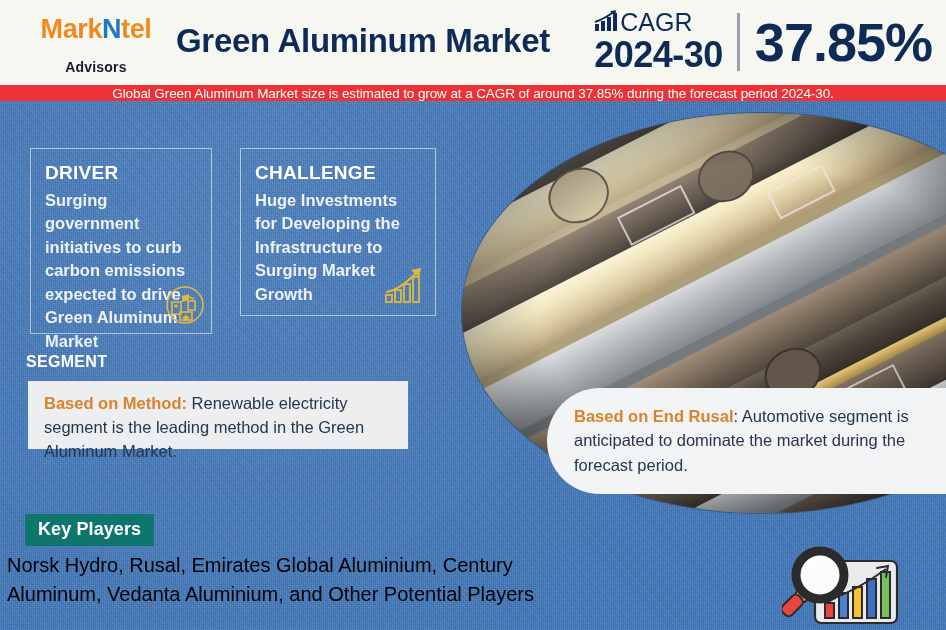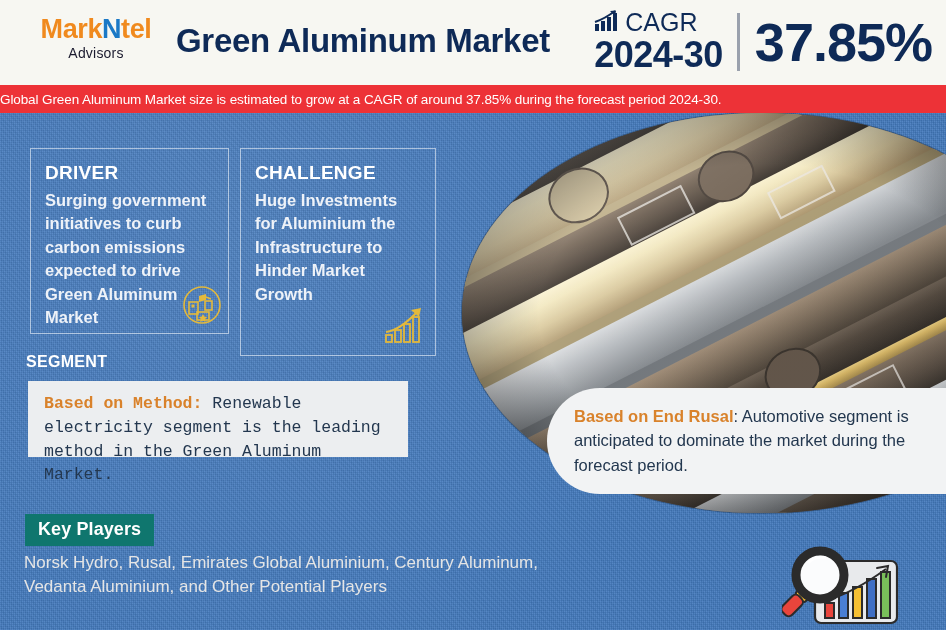--- a/index.html
+++ b/index.html
@@ -56,23 +56,23 @@
   #logo .wordmark {
     font-size: 27px;
     font-weight: bold;
     letter-spacing: -0.4px;
     white-space: nowrap;
   }
   #logo .w-mark { color: #f08a1e; }
   #logo .w-n    { color: #1b79c6; }
   #logo .w-tel  { color: #f08a1e; }
   #logo .advisors {
-    margin-top: 3px;
+    margin-top: 17px;
     font-size: 14px;
-    font-weight: normal;
+    font-weight: bold;
     color: #1a1a2e;
     letter-spacing: 0.2px;
   }
 
   #main-title {
     position: absolute;
     left: 176px;
     top: 22px;
     font-size: 33px;
     font-weight: bold;
@@ -93,21 +93,20 @@
   #cagr-left {
     display: flex;
     flex-direction: column;
     align-items: flex-start;
     color: #0e2a57;
     padding-right: 14px;
   }
   #cagr-top-row {
     display: flex;
     align-items: center;
-    gap: 5px;
   }
   #cagr-icon { display: block; }
   #cagr-label {
     font-size: 25px;
     font-weight: normal;
     letter-spacing: 0px;
     line-height: 1;
   }
   #cagr-years {
     font-size: 36px;
@@ -127,26 +126,26 @@
     color: #0e2a57;
     letter-spacing: -1px;
     padding-right: 6px;
   }
 
   
   #red-banner {
     position: absolute;
     top: 85px; left: 0;
     width: 946px;
-    height: 28px;
+    height: 16px;
     background: #ed3237;
     z-index: 10;
     display: flex;
     align-items: center;
-    justify-content: flex-start;
+    justify-content: center;
   }
   #red-banner-text {
     color: #ffffff;
     font-size: 13.5px;
     letter-spacing: -0.1px;
     white-space: nowrap;
   }
 
   
   #photo {
@@ -162,22 +161,22 @@
   }
   #photo svg { display: block; width: 100%; height: 100%; }
 
   
   .factor-box {
     position: absolute;
     border: 1px solid rgba(255,255,255,0.55);
     z-index: 6;
     padding: 13px 14px 8px 14px;
   }
-  #driver-box   { left: 30px;  top: 148px; width: 199px; height: 186px; }
-  #challenge-box{ left: 240px; top: 148px; width: 196px; height: 208px; }
+  #driver-box   { left: 30px;  top: 148px; width: 182px; height: 186px; }
+  #challenge-box{ left: 240px; top: 148px; width: 196px; height: 168px; }
 
   .factor-title {
     color: #ffffff;
     font-size: 19px;
     font-weight: bold;
     letter-spacing: 0.3px;
     margin-bottom: 5px;
   }
   .factor-text {
     color: #eef2f8;
@@ -203,25 +202,24 @@
     font-weight: bold;
     letter-spacing: 0.3px;
     z-index: 6;
   }
 
   #method-card {
     position: absolute;
     left: 28px;
     top: 381px;
     width: 380px;
-    height: 76px;
+    height: 68px;
     background: #eceef0;
     z-index: 6;
     padding: 11px 16px 0 16px;
-    font-family: Liberation Mono, monospace;
   }
   #method-text {
     font-size: 16.5px;
     line-height: 1.44;
     color: #23374f;
   }
   .lead-label { color: #d9822b; font-weight: bold; }
 
   
   #enduser-card {
@@ -249,25 +247,25 @@
     background: #0f766e;
     color: #ffffff;
     font-size: 18px;
     font-weight: bold;
     padding: 5px 13px 6px 13px;
     z-index: 6;
     letter-spacing: 0.1px;
   }
   #key-players-text {
     position: absolute;
-    left: 24px;
+    left: 7px;
     top: 551px;
     width: 530px;
-    color: #e5e5e5;
-    font-size: 17px;
+    color: #000000;
+    font-size: 20px;
     line-height: 1.44;
     z-index: 6;
   }
 
   
   #magnifier-chart-icon {
     position: absolute;
     left: 782px;
     top: 545px;
     width: 120px;
@@ -427,21 +425,21 @@
         <path d="M24 12 L29 14" stroke="#e3b93c" stroke-width="1.6" fill="none"></path>
         <rect x="23" y="16" width="7" height="9" fill="none" stroke="#e3b93c" stroke-width="1.6"></rect>
         <rect x="15" y="27" width="12" height="8" fill="none" stroke="#e3b93c" stroke-width="1.6"></rect>
         <path d="M21 29 l1.3 2.6 2.9 .4 -2.1 2 .5 2.9 -2.6 -1.4 -2.6 1.4 .5 -2.9 -2.1 -2 2.9 -.4 Z" fill="#e3b93c"></path>
       </svg>
     </span>
   </div>
 
   <div id="challenge-box" class="factor-box">
     <div class="factor-title">CHALLENGE</div>
-    <div class="factor-text">Huge Investments for Aluminium the Infrastructure to Hinder Market Growth</div>
+    <div class="factor-text">Huge Investments for Developing the Infrastructure to Surging Market Growth</div>
     <span id="challenge-icon" class="factor-icon">
       <svg width="44" height="40" viewBox="0 0 44 40" aria-hidden="true">
         <rect x="3" y="30" width="6" height="7" fill="none" stroke="#e3b93c" stroke-width="1.8"></rect>
         <rect x="12" y="25" width="6" height="12" fill="none" stroke="#e3b93c" stroke-width="1.8"></rect>
         <rect x="21" y="19" width="6" height="18" fill="none" stroke="#e3b93c" stroke-width="1.8"></rect>
         <rect x="30" y="12" width="6" height="25" fill="none" stroke="#e3b93c" stroke-width="1.8"></rect>
         <path d="M3 27 C12 26, 22 20, 36 5" stroke="#e3b93c" stroke-width="2" fill="none"></path>
         <path d="M28 5 L38 3 L36 12 Z" fill="#e3b93c"></path>
       </svg>
     </span>

